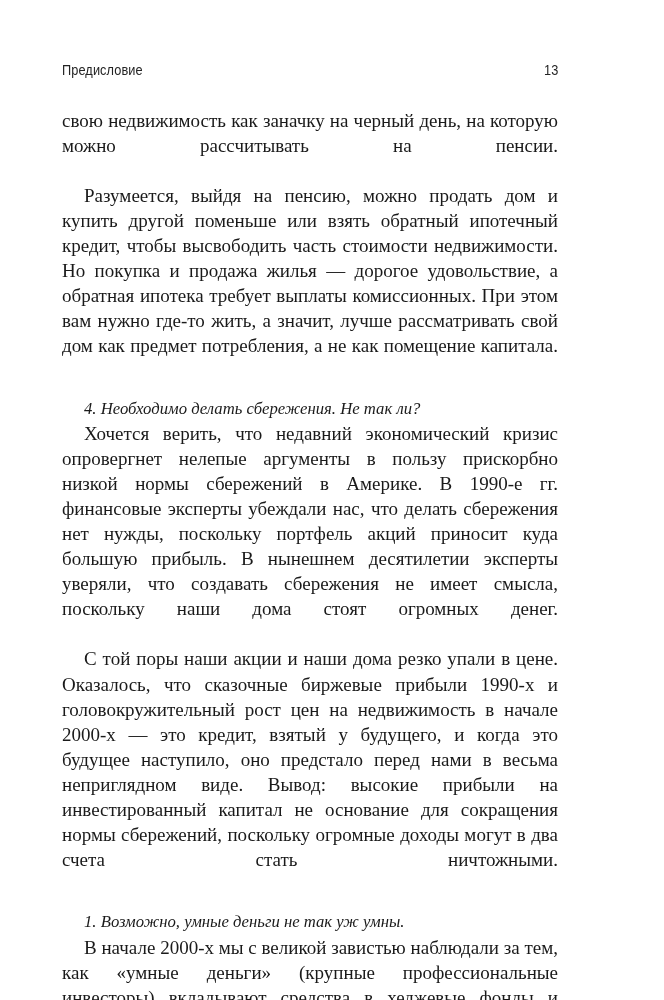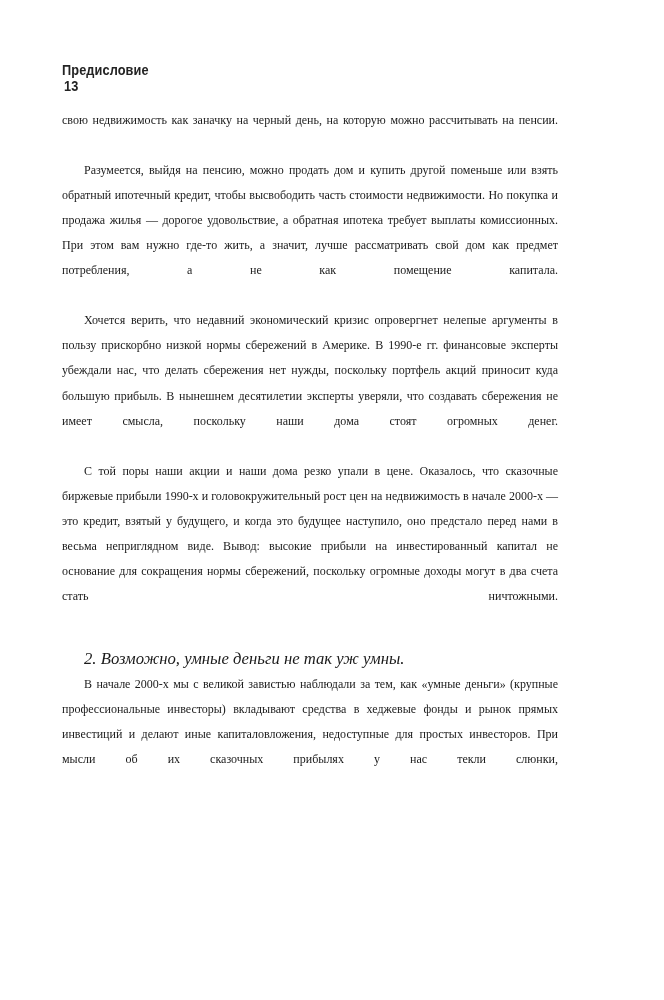--- a/index.html
+++ b/index.html
@@ -29,24 +29,23 @@
     position: absolute;
     left: 62px;
     right: 106px;
     top: 62px;
     height: 20px;
     display: flex;
     align-items: baseline;
     justify-content: space-between;
     font-family: "Liberation Sans Narrow", "Liberation Sans", "DejaVu Sans", sans-serif;
     font-size: 14.5px;
-    font-weight: 700;
+    font-weight: 400;
     letter-spacing: 0.1px;
     color: #242424;
-    flex-direction: column;
   }
   .running-head .rh-title {
     transform: scaleX(0.88);
     transform-origin: left center;
     white-space: nowrap;
   }
   .running-head .rh-folio {
     transform: scaleX(0.88);
     transform-origin: right center;
     white-space: nowrap;
@@ -55,21 +54,21 @@
   
   .textblock {
     position: absolute;
     left: 62px;
     top: 108px;
     width: 496px;
   }
 
   p.body-par {
     margin: 0;
-    font-size: 12px;
+    font-size: 19px;
     line-height: 25.05px;
     text-align: justify;
     text-justify: inter-word;
     text-indent: 22px;
     hyphens: manual;
     word-spacing: 0px;
   }
   p.body-par.no-indent {
     text-indent: 0;
   }
@@ -99,24 +98,25 @@
     <span class="rh-title">Предисловие</span>
     <span class="rh-folio">13</span>
   </div>
 
   <div class="textblock">
 
     <p class="body-par no-indent">свою недвижимость как заначку на черный день, на которую можно рассчитывать на пенсии.</p>
 
     <p class="body-par">Разумеется, выйдя на пенсию, можно продать дом и купить другой поменьше или взять обратный ипотечный кредит, чтобы высвободить часть стоимости недвижимости. Но покупка и продажа жилья — дорогое удовольствие, а обратная ипотека требует выплаты комиссионных. При этом вам нужно где-то жить, а значит, лучше рассматривать свой дом как предмет потребления, а не как помещение капитала.</p>
 
+    <p class="sec-head">4. Необходимо делать сбережения. Не так ли?</p>
 
 
     <p class="body-par">Хочется верить, что недавний экономический кризис опровергнет нелепые аргументы в пользу прискорбно низкой нормы сбережений в Америке. В 1990-е гг. финансовые эксперты убеждали нас, что делать сбережения нет нужды, поскольку портфель акций приносит куда большую прибыль. В нынешнем десятилетии эксперты уверяли, что создавать сбережения не имеет смысла, поскольку наши дома стоят огромных денег.</p>
 
     <p class="body-par">С той поры наши акции и наши дома резко упали в цене. Оказалось, что сказочные биржевые прибыли 1990-х и головокружительный рост цен на недвижимость в начале 2000-х — это кредит, взятый у будущего, и когда это будущее наступило, оно предстало перед нами в весьма неприглядном виде. Вывод: высокие прибыли на инвестированный капитал не основание для сокращения нормы сбережений, поскольку огромные доходы могут в два счета стать ничтожными.</p>
 
-    <p class="sec-head">2. Возможно, умные деньги не так уж умны.</p>
+    <p class="sec-head">1. Возможно, умные деньги не так уж умны.</p>
 
     <p class="body-par">В начале 2000-х мы с великой завистью наблюдали за тем, как «умные деньги» (крупные профессиональные инвесторы) вкладывают средства в хеджевые фонды и рынок прямых инвестиций и делают иные капиталовложения, недоступные для простых инвесторов. При мысли об их сказочных прибылях у нас текли слюнки,</p>
 
   </div>
 </div>
 
 </body></html>

